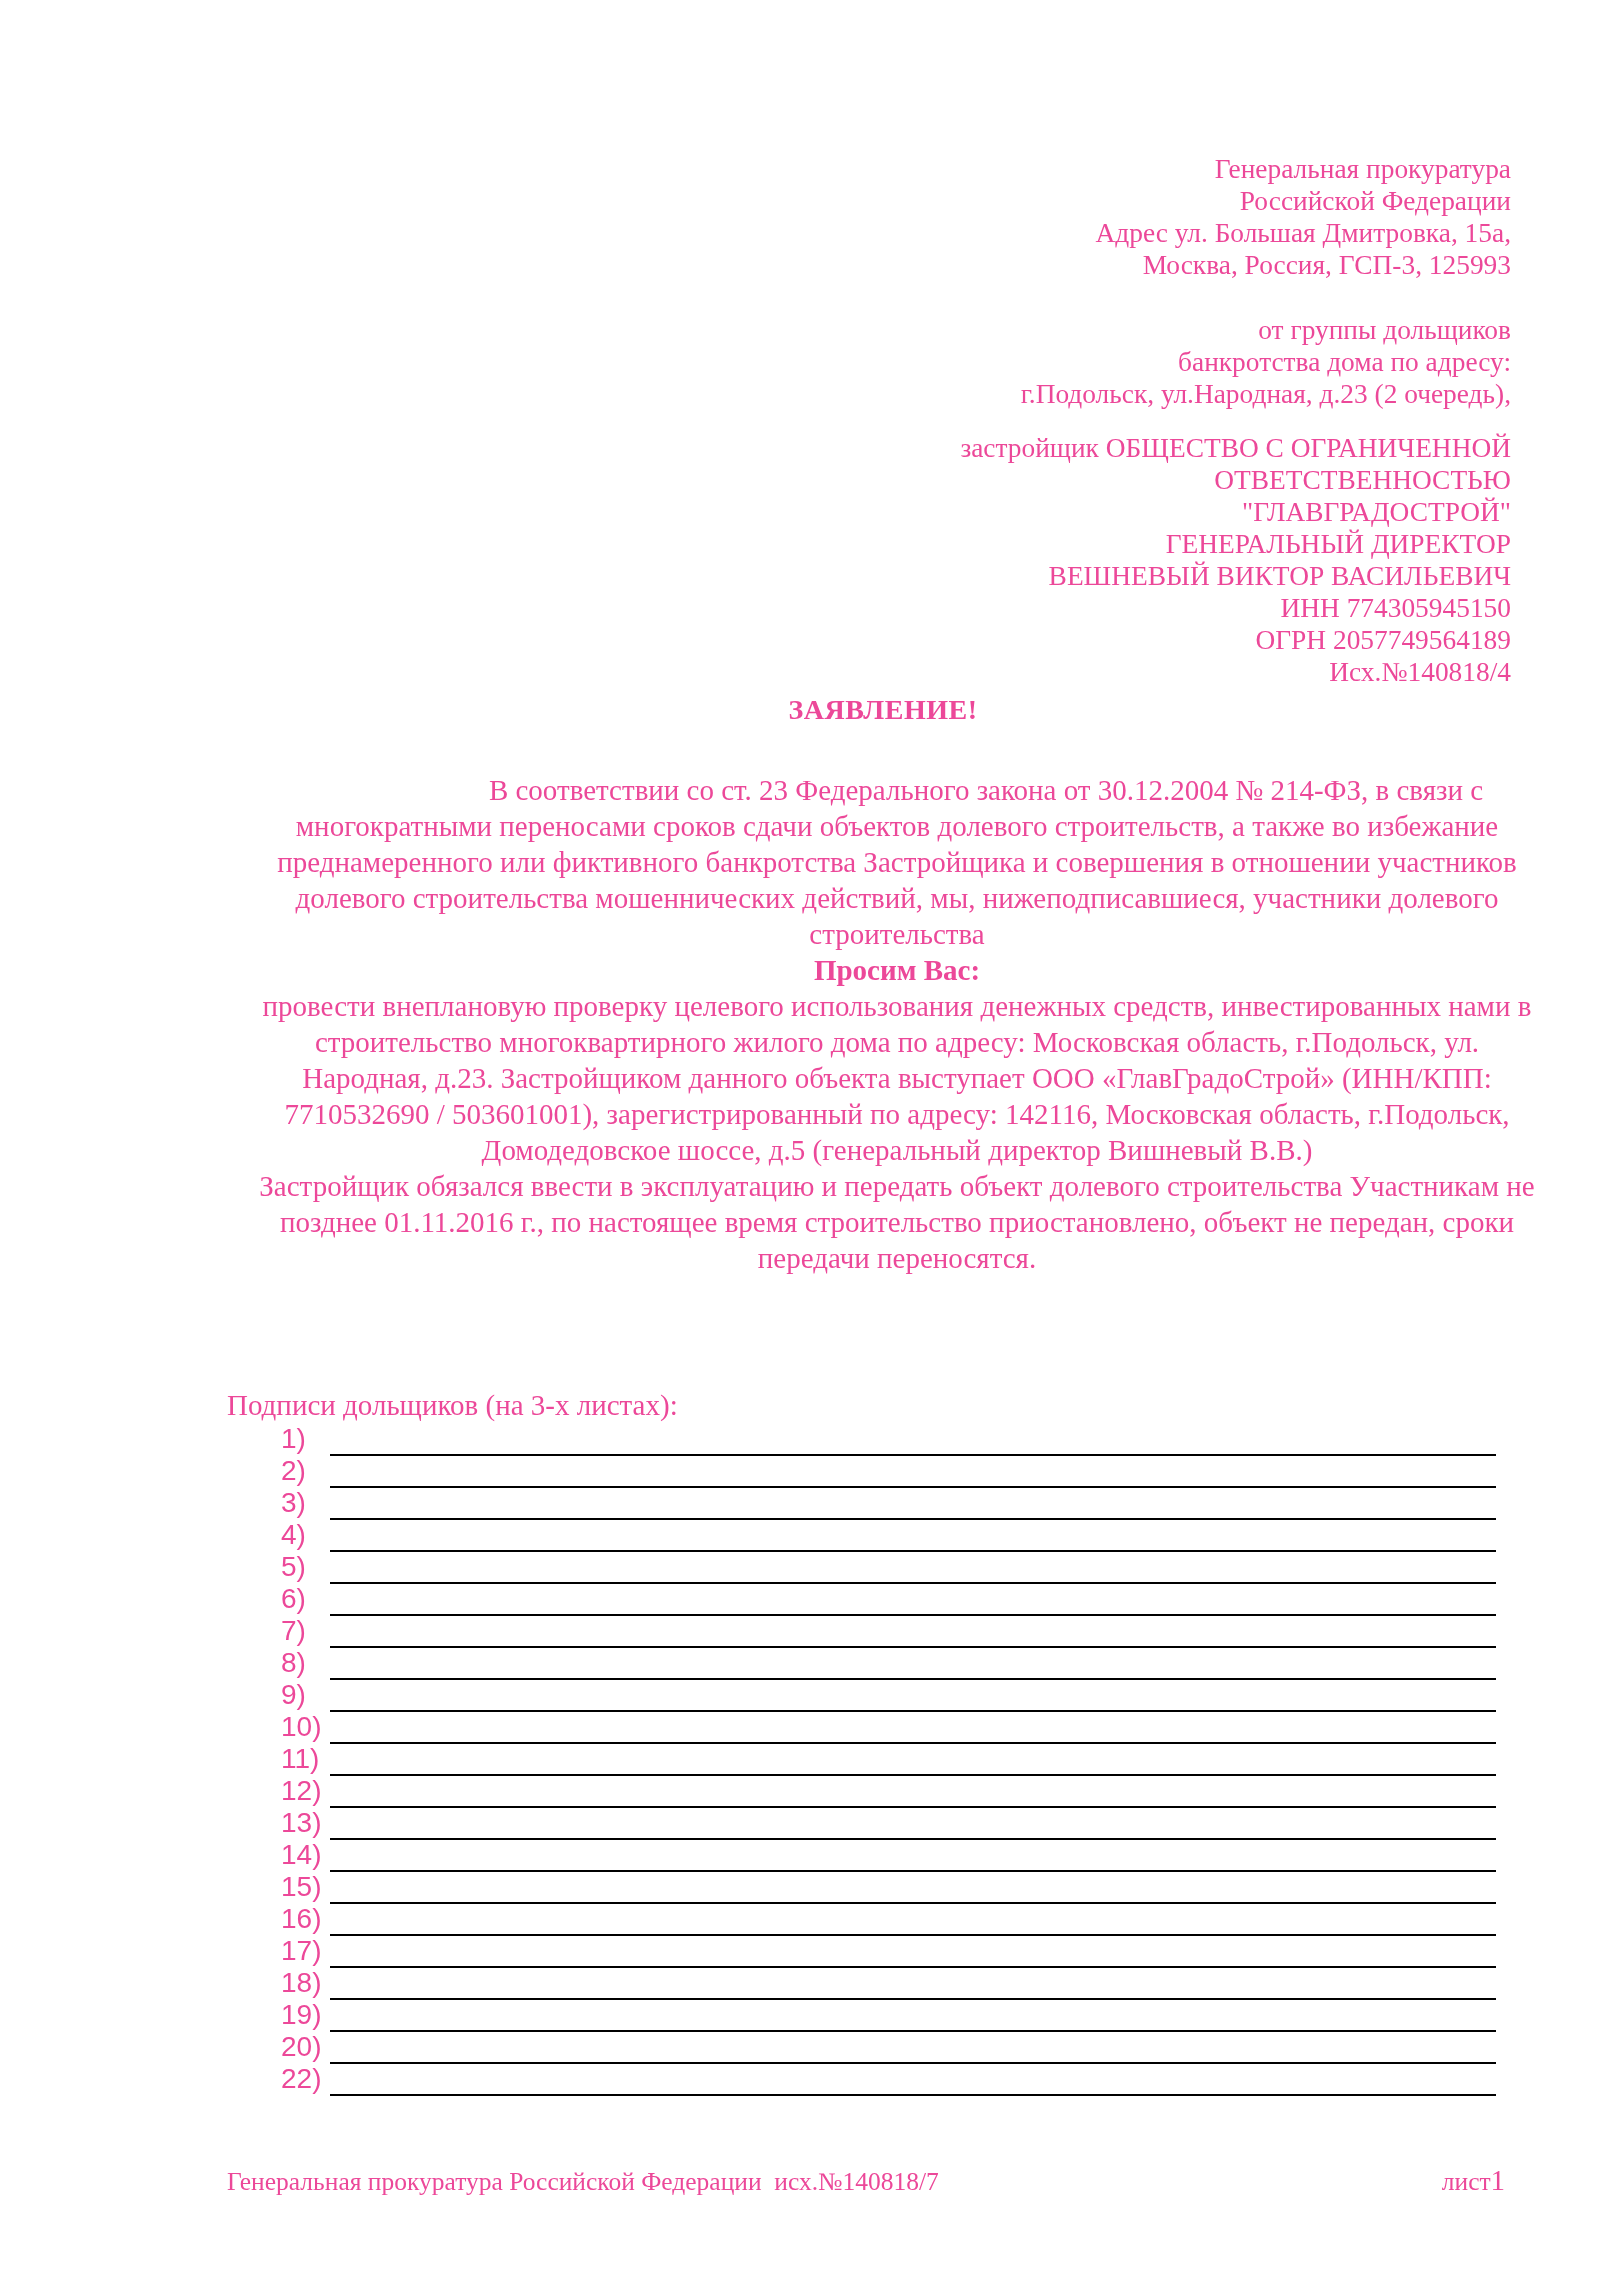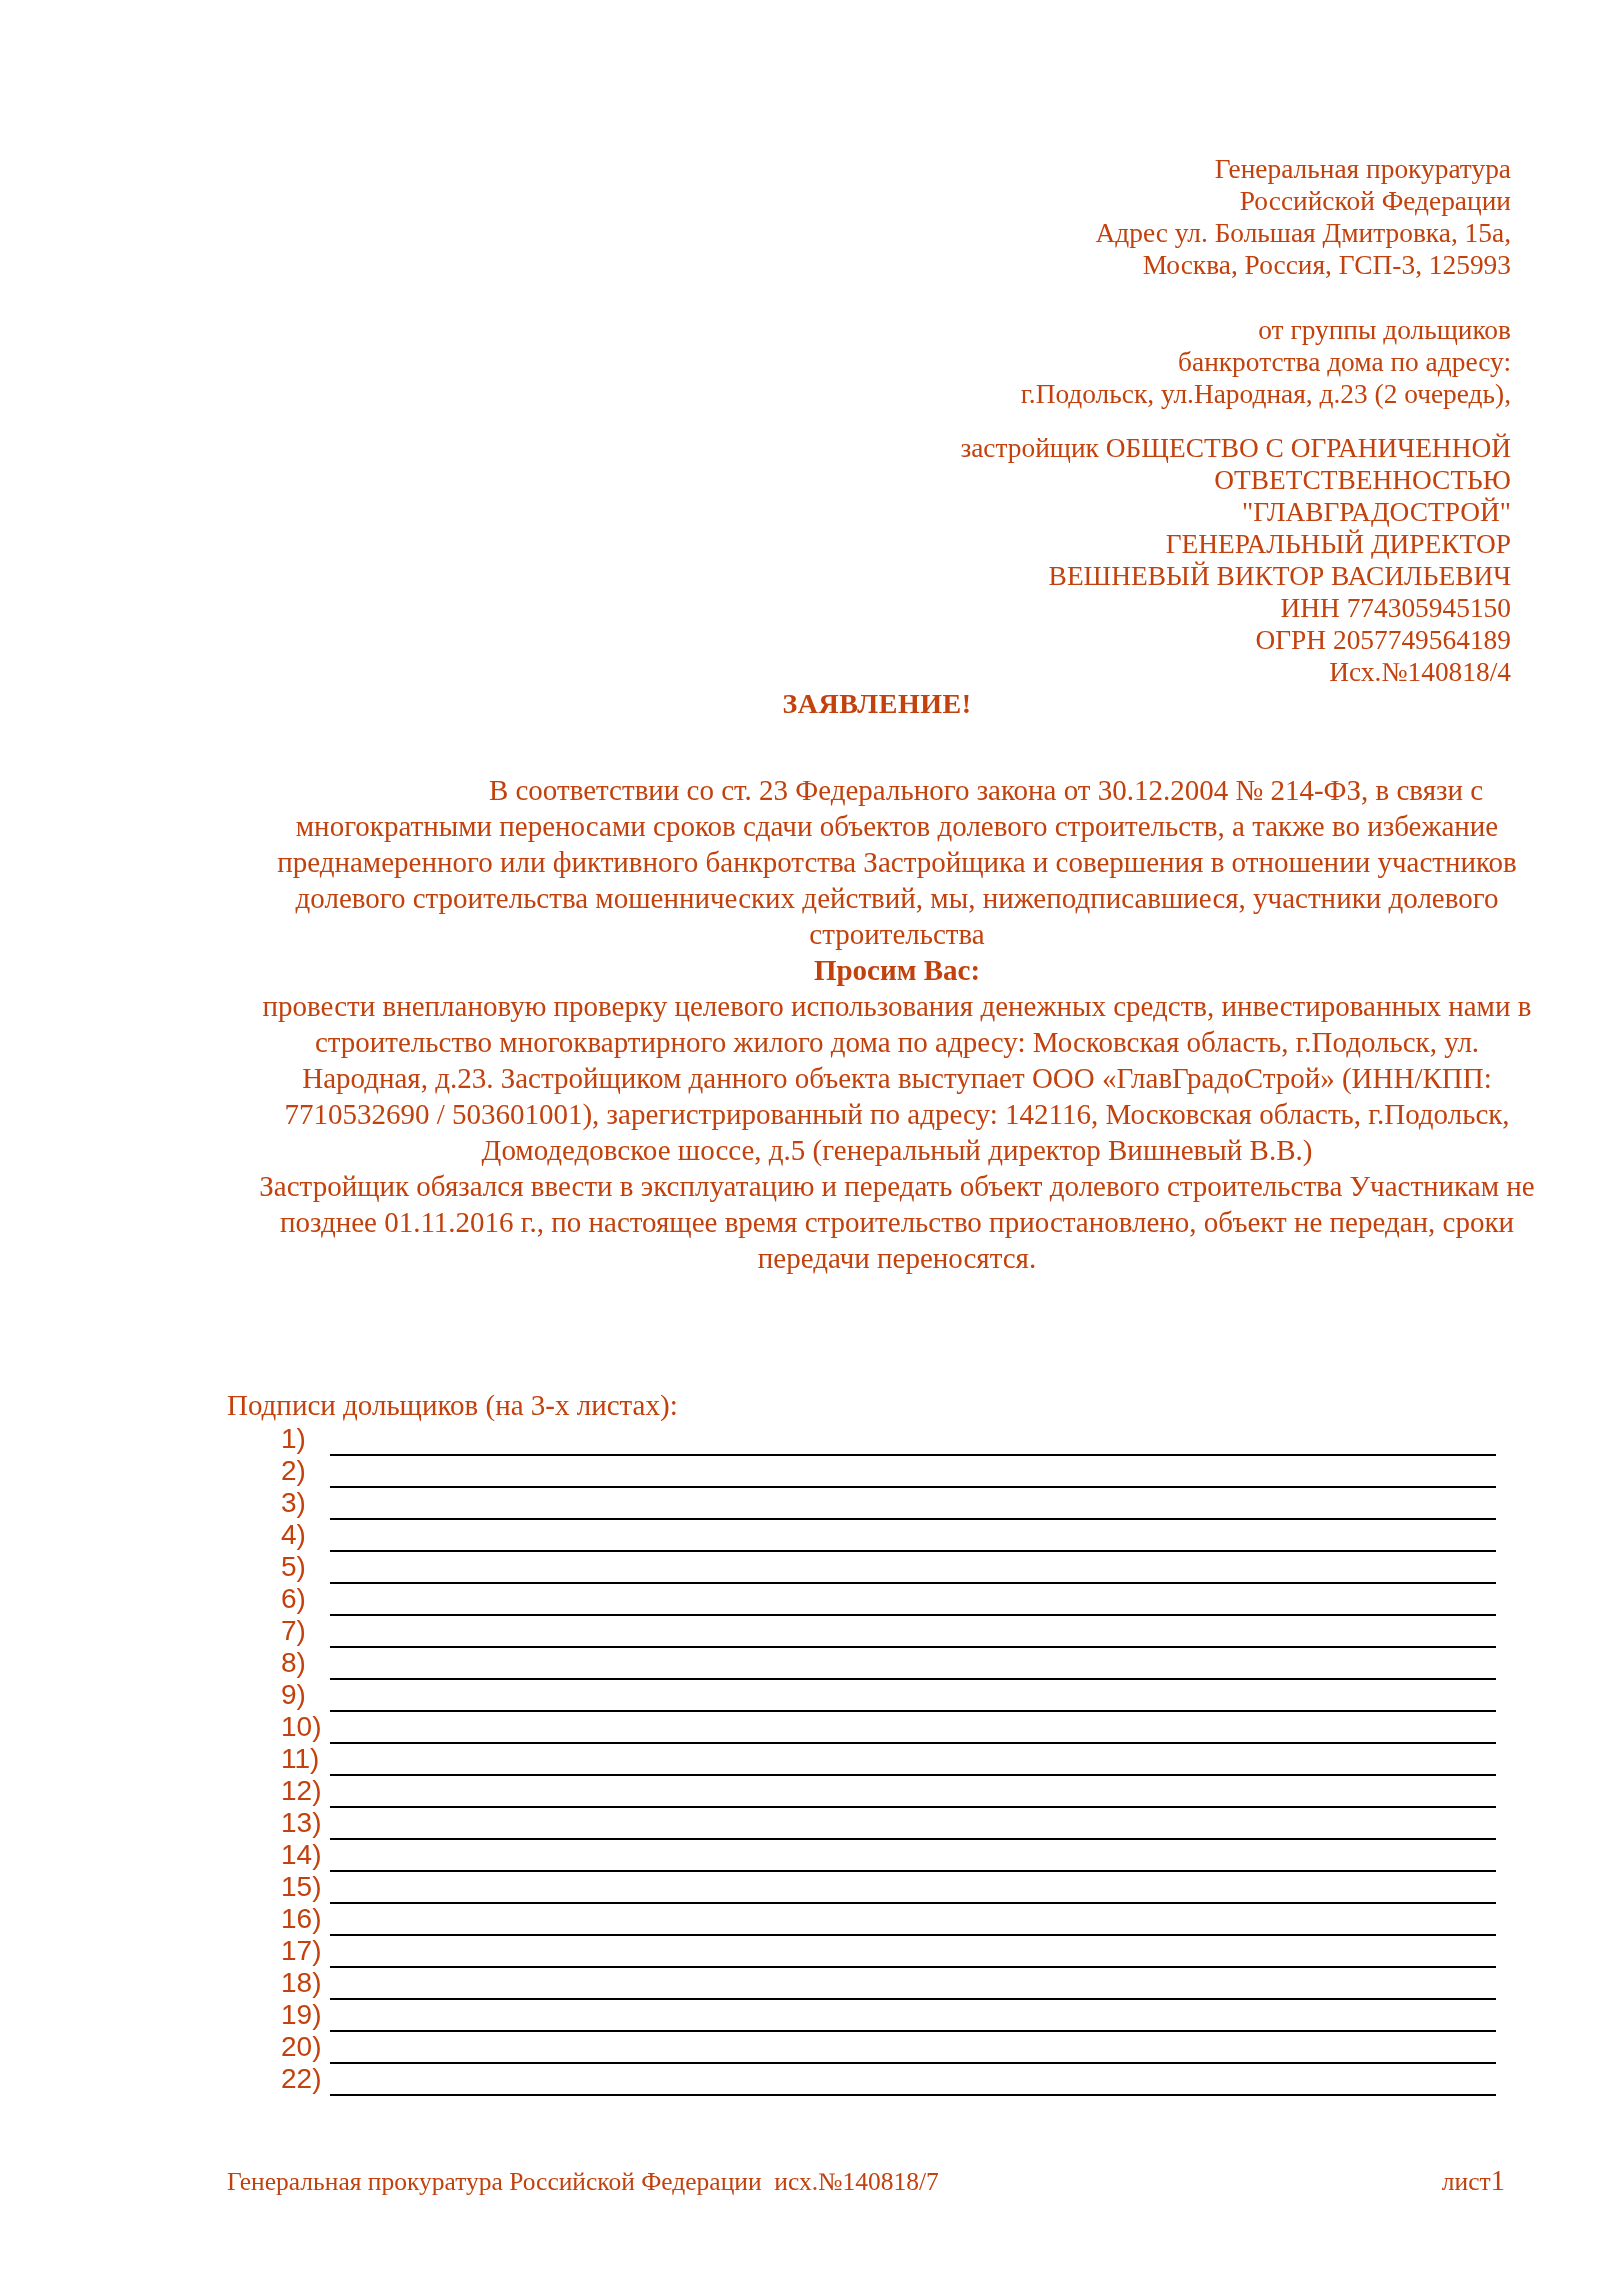--- a/index.html
+++ b/index.html
@@ -2,21 +2,21 @@
 <html lang="ru"><head>
 <meta charset="utf-8">
 <style>
   html, body { margin:0; padding:0; background:#e8e8e8; }
   .page {
     position: relative;
     width: 1621px;
     height: 2293px;
     margin: 0 auto;
     background: #ffffff;
-    color: #c2410c;
+    color: #ec4899;
     font-family: "Liberation Serif", "DejaVu Serif", serif;
     overflow: hidden;
   }
   
   .right-block {
     position: absolute;
     right: 110px;
     left: 490px;
     text-align: right;
     font-size: 27.4px;
@@ -24,21 +24,21 @@
   }
   #recipient-block { top: 153px; }
   #applicant-block { top: 314px; }
   #developer-block { top: 432px; }
 
   .doc-title {
     position: absolute;
     top: 680px;
     left: 227px;
     width: 1284px;
-    margin: 8px;
+    margin: 14px;
     text-align: center;
     font-size: 28px;
     font-weight: bold;
     letter-spacing: 0.5px;
   }
 
   .body-text {
     position: absolute;
     top: 772px;
     left: 227px;

